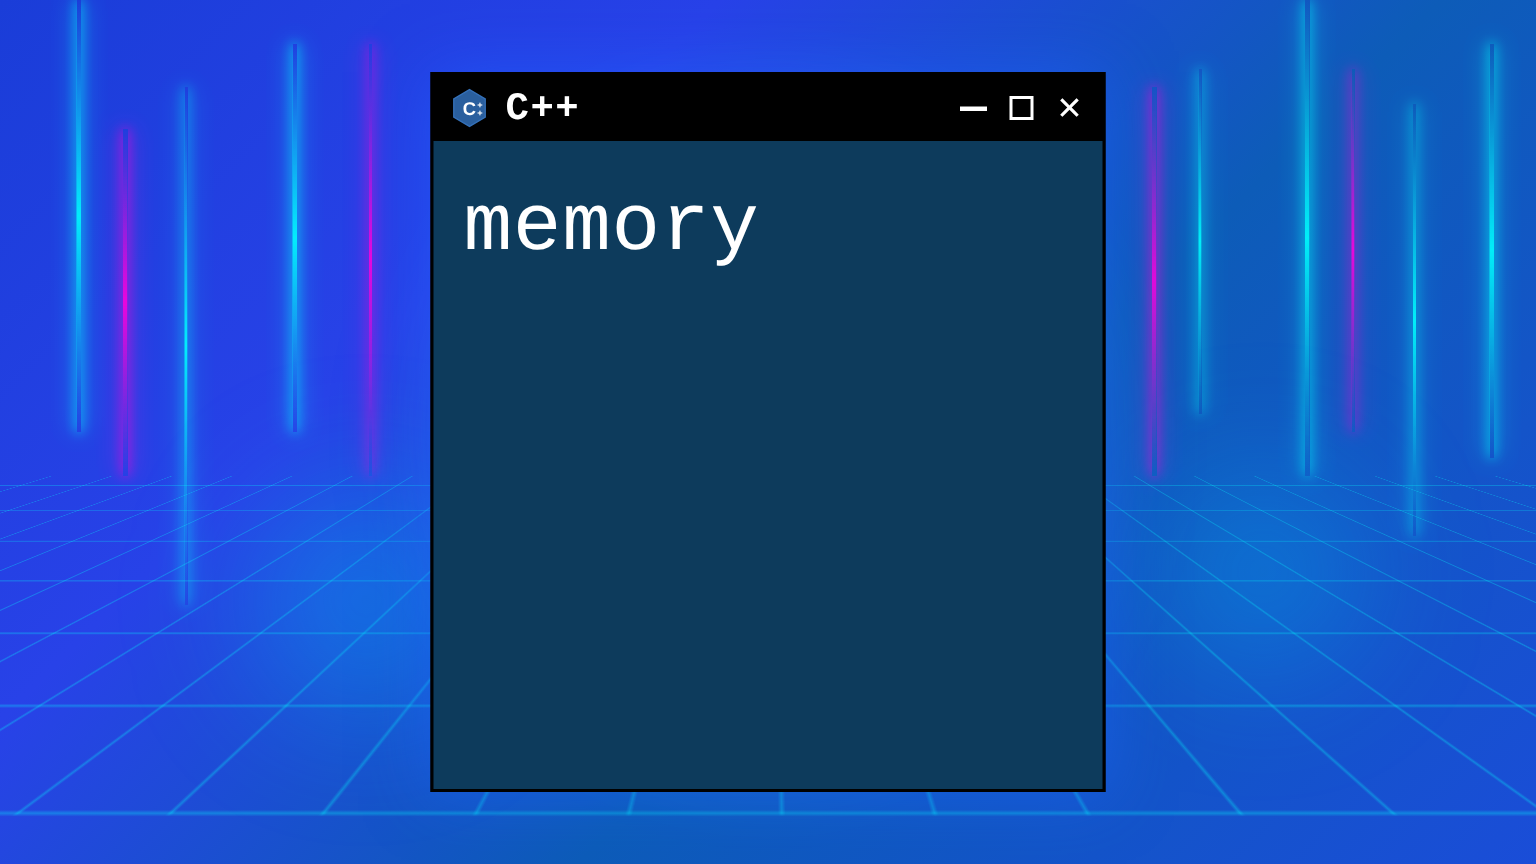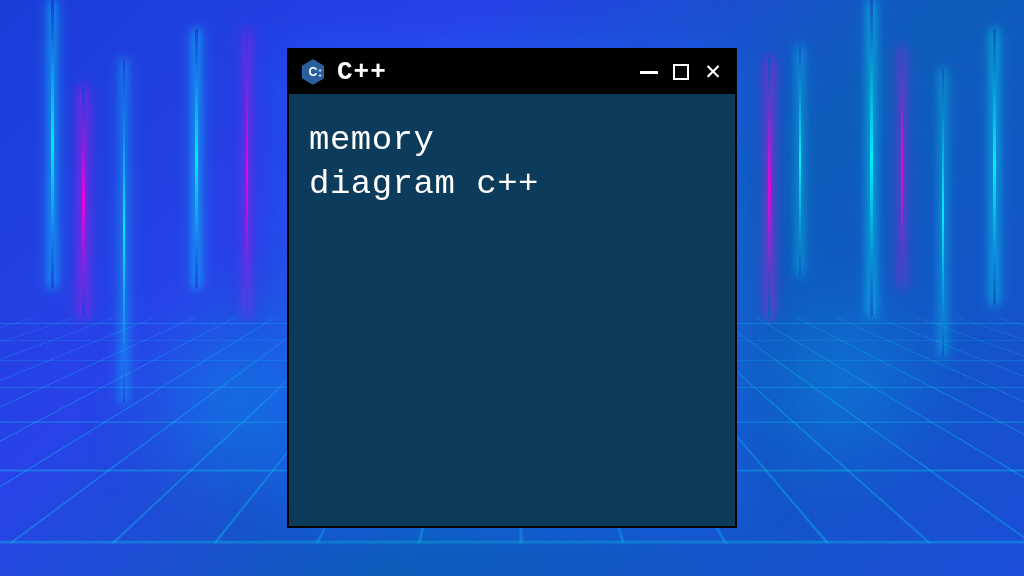--- a/index.html
+++ b/index.html
@@ -179,21 +179,21 @@
     }
     
     .terminal-body {
       background: #0d3b5c;
       height: calc(100% - 44px);
       padding: 24px 20px;
     }
     
     .terminal-text {
       color: #ffffff;
-      font-size: 34px;
+      font-size: 54px;
       line-height: 1.3;
       font-family: 'Consolas', 'Courier New', monospace;
       letter-spacing: 0.5px;
     }
   </style>
 </head>
 <body>
 
 <div class="background">
   <div class="circuit-layer">
@@ -237,16 +237,15 @@
         <span class="maximize-box"></span>
       </span>
       <span class="control-btn">
         <span class="close-x">✕</span>
       </span>
     </div>
   </div>
   <div class="terminal-body">
     <div class="terminal-text">
       <div>memory</div>
-      <div>diagram c++</div>
     </div>
   </div>
 </div>
 
 </body></html>

